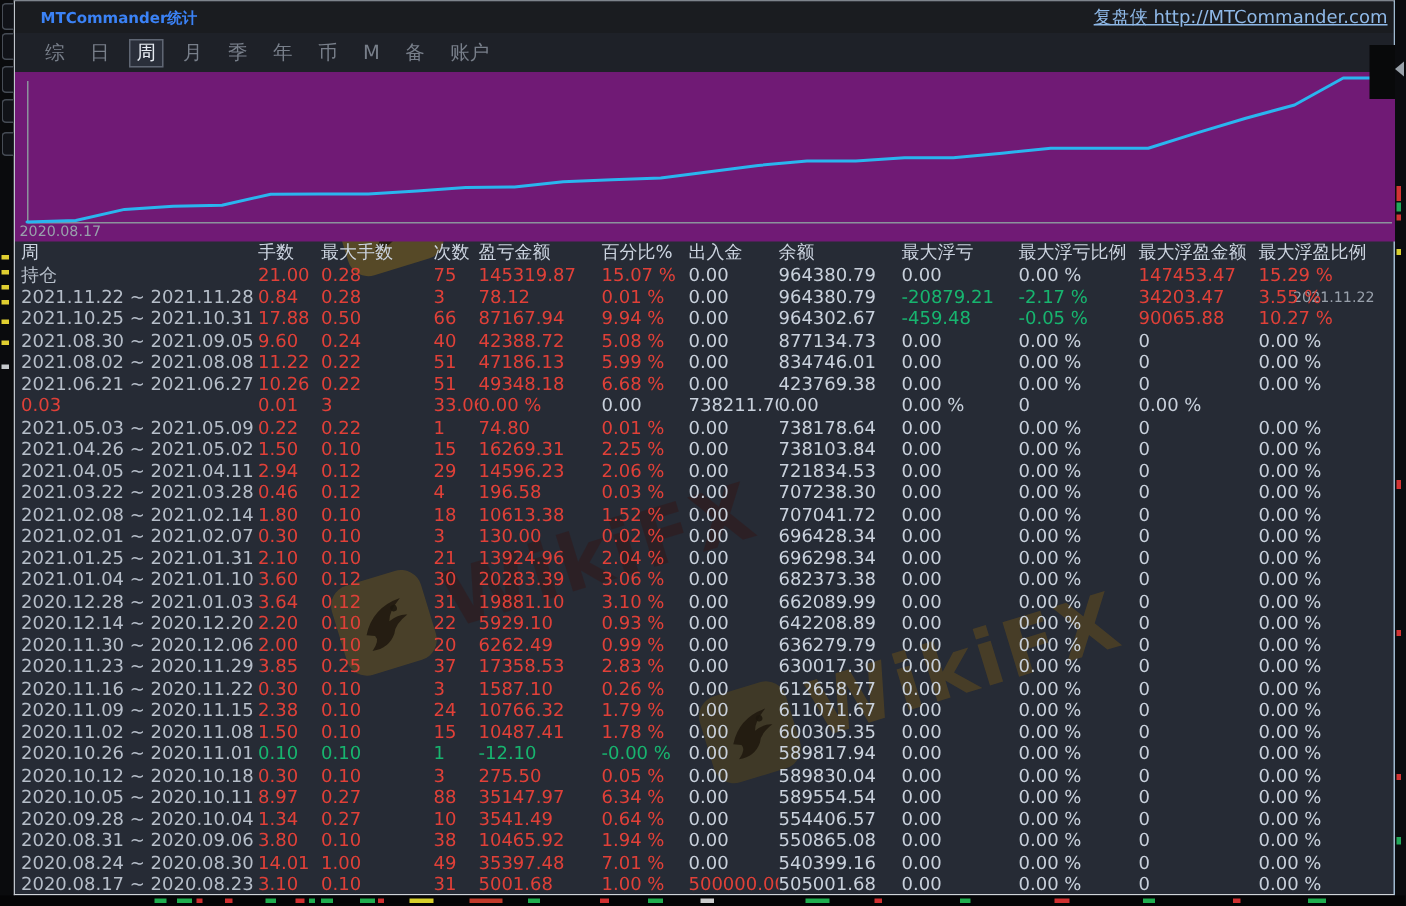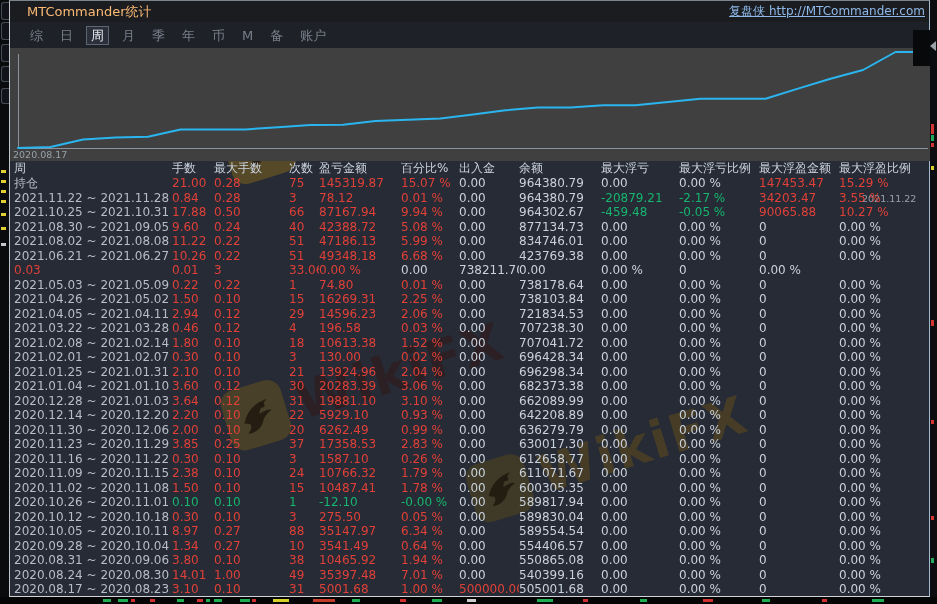--- a/index.html
+++ b/index.html
@@ -16,28 +16,28 @@
   #right-sliver{position:absolute;left:930px;top:0;width:7px;height:604px;background:#0b0c0f;z-index:3;}
   .rmark{position:absolute;left:1px;width:3px;}
   #right-tri{position:absolute;left:0;top:41px;width:0;height:0;border-top:5px solid transparent;border-bottom:5px solid transparent;border-right:6px solid #99a1a9;}
   #bottom-sliver{position:absolute;left:0;top:597px;width:937px;height:7px;background:#050506;z-index:4;}
   .bmark{position:absolute;height:3px;top:2px;}
   
   #window{position:absolute;left:9px;top:0;width:921px;height:597px;background:var(--winbg);
           border-top:1px solid #7e848c;border-left:1px solid #c0c6cc;border-right:1px solid #9fb9cf;
           border-bottom:1px solid #d0d4d8;box-sizing:border-box;z-index:2;}
   #titlebar{position:absolute;left:0;top:0;width:100%;height:21px;background:var(--titlebg);display:flex;align-items:center;}
-  #win-title{color:#fdba74;font-weight:normal;font-size:13px;padding-left:17px;white-space:nowrap;}
+  #win-title{color:#3b82f6;font-weight:bold;font-size:10px;padding-left:17px;white-space:nowrap;}
   #win-brand{margin-left:auto;color:#8fb9e8;font-size:12px;padding-right:4px;white-space:nowrap;text-decoration:underline;}
   #menubar{position:absolute;left:0;top:21px;width:100%;height:26px;background:var(--menubg);
            display:flex;align-items:center;gap:9px;padding-left:16px;box-sizing:border-box;}
   .mi{color:#787f8a;font-size:13px;padding:1px 4px;line-height:15px;cursor:default;}
   .mi.active{color:#e6ebf2;border:1px solid #5f6673;background:#2a2f3a;}
   
-  #chart{position:absolute;left:0;top:47px;width:921px;height:113px;background:#404040;z-index:1;}
+  #chart{position:absolute;left:0;top:47px;width:921px;height:113px;background:#701a75;z-index:1;}
   #chart svg{position:absolute;left:0;top:0;}
   .axis-label{position:absolute;font-size:9.5px;color:#98a0ab;top:101px;}
   #xlabel-start{left:3px;}
   #xlabel-end{left:852px;margin-top:44px;}
   #chart-corner-overlay{position:absolute;left:903px;top:-18px;width:18px;height:36px;background:#08090a;}
   
   .wm{position:absolute;display:flex;align-items:center;gap:12px;transform:rotate(-17deg);pointer-events:none;z-index:0;}
   .wm-logo{border-radius:14px;display:flex;align-items:center;justify-content:center;}
   .wm-text{font-weight:bold;letter-spacing:2px;white-space:nowrap;}
   

